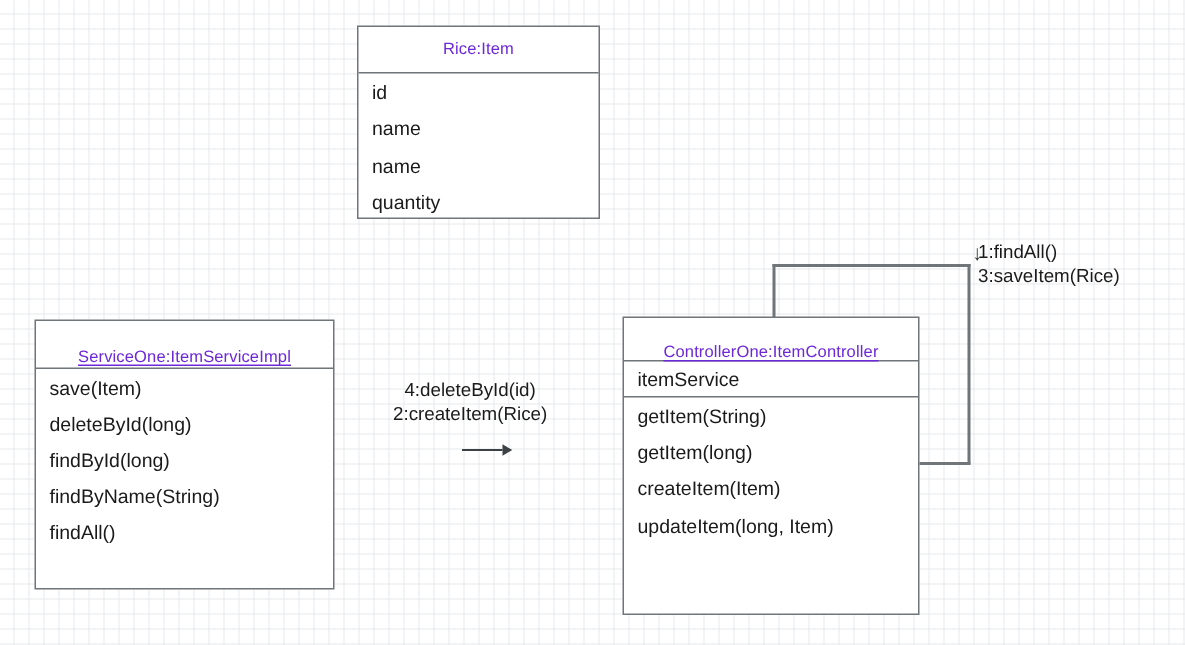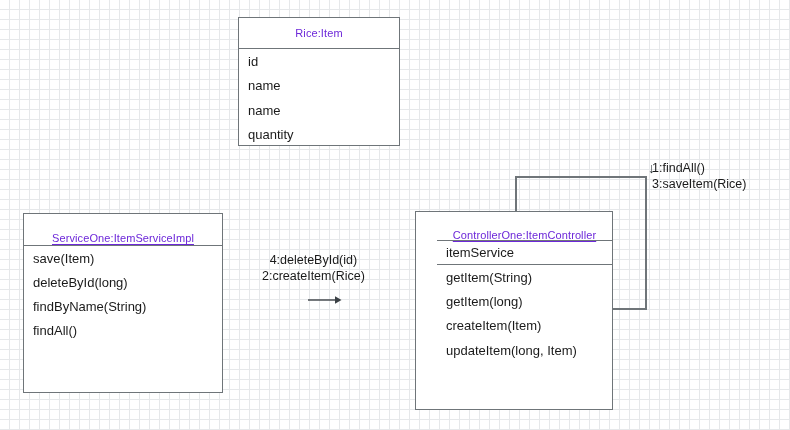--- a/index.html
+++ b/index.html
@@ -64,21 +64,21 @@
   
   #box-rice      { left: 238px; top: 17px;  width: 162px; height: 129px; }
   #box-rice .uml-title      { height: 30px; }
   #box-rice .uml-row        { height: 24.5px; }
 
   #box-service   { left: 23px;  top: 213px; width: 200px; height: 180px; }
   #box-service .uml-title   { height: 31px; }
   #box-service .uml-attr    { height: 27px; }
   #box-service .uml-op      { height: 24px; }
 
-  #box-controller{ left: 415px; top: 211px; width: 198px; height: 199px; padding-left: 21px; }
+  #box-controller{ left: 415px; top: 211px; width: 198px; height: 199px; }
   #box-controller .uml-title{ height: 28px; }
   #box-controller .uml-attr { height: 23px; }
   #box-controller .uml-op   { height: 24.3px; }
 
   
   .line {
     position: absolute;
     background: #6f7579;
   }
   .line.h { height: 1.6px; }
@@ -134,20 +134,21 @@
     </div>
   </div>
 
   <div class="uml-box" id="box-service">
     <div class="uml-title underlined">
       <span>ServiceOne:ItemServiceImpl</span>
     </div>
     <div class="uml-compartment uml-divider">
       <div class="uml-row uml-op">save(Item)</div>
       <div class="uml-row uml-op">deleteById(long)</div>
+      <div class="uml-row uml-op">findById(long)</div>
       <div class="uml-row uml-op">findByName(String)</div>
       <div class="uml-row uml-op">findAll()</div>
     </div>
   </div>
 
   <div class="uml-box" id="box-controller">
     <div class="uml-title underlined">
       <span>ControllerOne:ItemController</span>
     </div>
     <div class="uml-compartment uml-divider">

